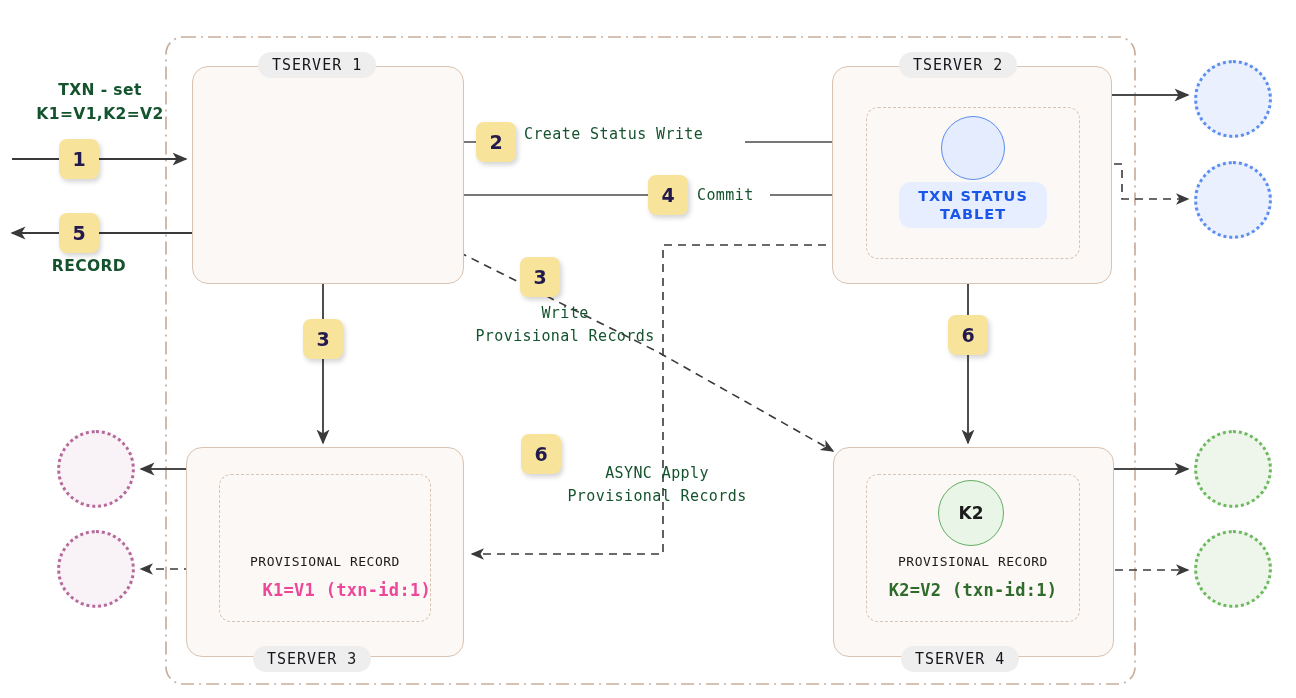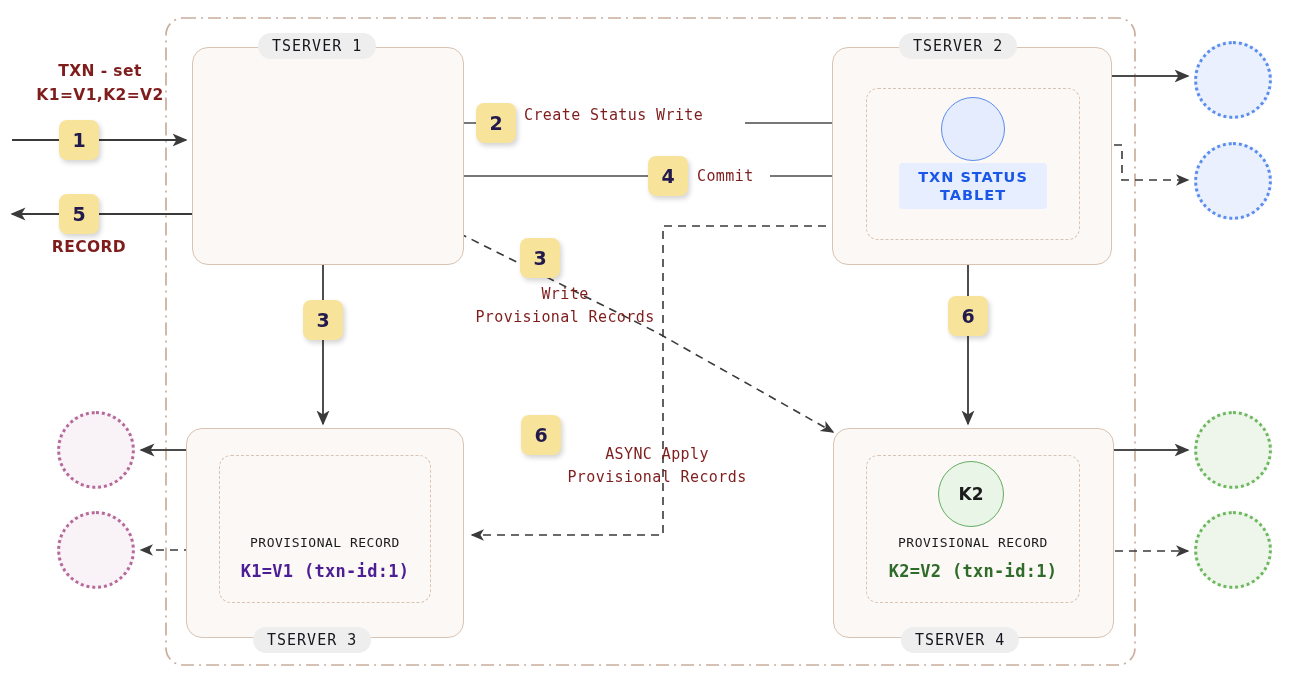--- a/index.html
+++ b/index.html
@@ -1,18 +1,18 @@
 <!DOCTYPE html>
 <html><head>
 <meta charset="utf-8">
 <style>
   html,body{margin:0;padding:0;background:#ffffff;}
   body{width:1296px;height:698px;overflow:hidden;
        font-family:"DejaVu Sans Mono","Liberation Mono",monospace;}
-  #stage{position:relative;width:1296px;height:667px;}
+  #stage{position:relative;width:1296px;height:667px;margin-top:19px;}
   #wires{position:absolute;left:0;top:0;width:1296px;height:698px;pointer-events:none;}
 
   .abs{position:absolute;box-sizing:border-box;}
 
   
   .tserver{background:#fbf8f5;border:1.6px solid #d9c3b2;border-radius:16px;}
   .ts1{left:192px;top:47px;width:272px;height:218px;}
   .ts2{left:832px;top:47px;width:280px;height:218px;}
   .ts3{left:186px;top:428px;width:278px;height:210px;}
   .ts4{left:833px;top:428px;width:281px;height:210px;}
@@ -27,21 +27,21 @@
   .txnmgr-text{width:100%;text-align:center;font-size:17px;color:#252b3b;
                letter-spacing:1px;}
 
   .inner-dd{border:1.6px dashed #d9c3b2;border-radius:12px;background:transparent;}
   .tab2{left:866px;top:88px;width:214px;height:152px;}
   .tab3{left:219px;top:455px;width:212px;height:148px;}
   .tab4{left:866px;top:455px;width:214px;height:148px;}
 
   
   .statuspill{left:899px;top:163px;width:148px;height:46px;background:#e6eeff;
-              border-radius:4px;color:#1a57e8;font-weight:bold;font-size:14.5px;
+              border-radius:12px;color:#1a57e8;font-weight:bold;font-size:14.5px;
               letter-spacing:1px;display:flex;align-items:center;
               justify-content:center;text-align:center;line-height:18px;
               font-family:"DejaVu Sans","Liberation Sans",sans-serif;}
 
   
   .keycircle{border-radius:50%;display:flex;align-items:center;justify-content:center;
              font-weight:bold;font-size:17px;
              font-family:"DejaVu Sans","Liberation Sans",sans-serif;}
   .c-blue{left:941px;top:97px;width:64px;height:64px;background:#e4ecfd;
           border:1.7px solid #5b8def;}
@@ -60,32 +60,32 @@
   .rp1{left:57px;top:411px;width:78px;height:78px;}
   .rp2{left:57px;top:511px;width:78px;height:78px;}
   .rg1{left:1194px;top:411px;width:78px;height:78px;}
   .rg2{left:1194px;top:511px;width:78px;height:78px;}
 
   
   .prov-title{font-size:13px;color:#1b1b1b;letter-spacing:0.5px;text-align:center;
               white-space:nowrap;}
   .prov-val{font-size:17px;font-weight:bold;letter-spacing:0.3px;text-align:center;
             white-space:nowrap;}
-  .prov-pink{color:#4c1d95;}
+  .prov-pink{color:#ec4899;text-align:right;}
   .prov-green{color:#2f6b2a;}
 
   
   .badge{background:#f8e39a;border-radius:8px;width:40px;height:40px;
          display:flex;align-items:center;justify-content:center;
          color:#221a4e;font-weight:bold;font-size:19px;
          box-shadow:2px 3px 5px rgba(0,0,0,0.17);
          font-family:"DejaVu Sans","Liberation Sans",sans-serif;}
 
   
-  .txt{font-size:15px;color:#7f1d1d;letter-spacing:0.4px;white-space:nowrap;}
+  .txt{font-size:15px;color:#14532d;letter-spacing:0.4px;white-space:nowrap;}
   .txt-b{font-weight:bold;
          font-family:"DejaVu Sans","Liberation Sans",sans-serif;font-size:15.5px;}
   .ctr{text-align:center;}
 </style>
 </head>
 <body>
 
 <div id="stage">
 
   <svg id="wires" viewBox="0 0 1296 698">

